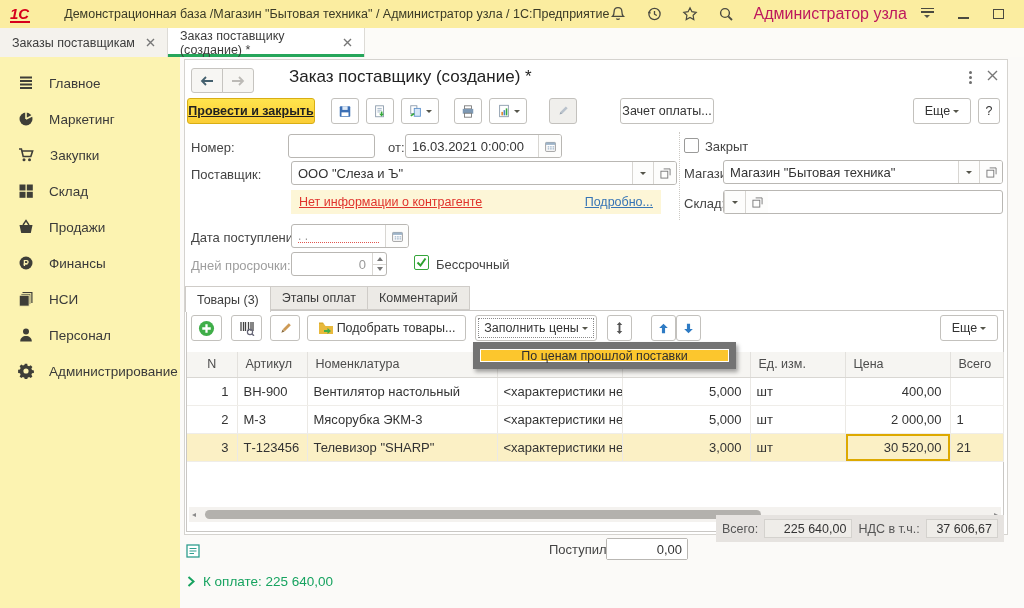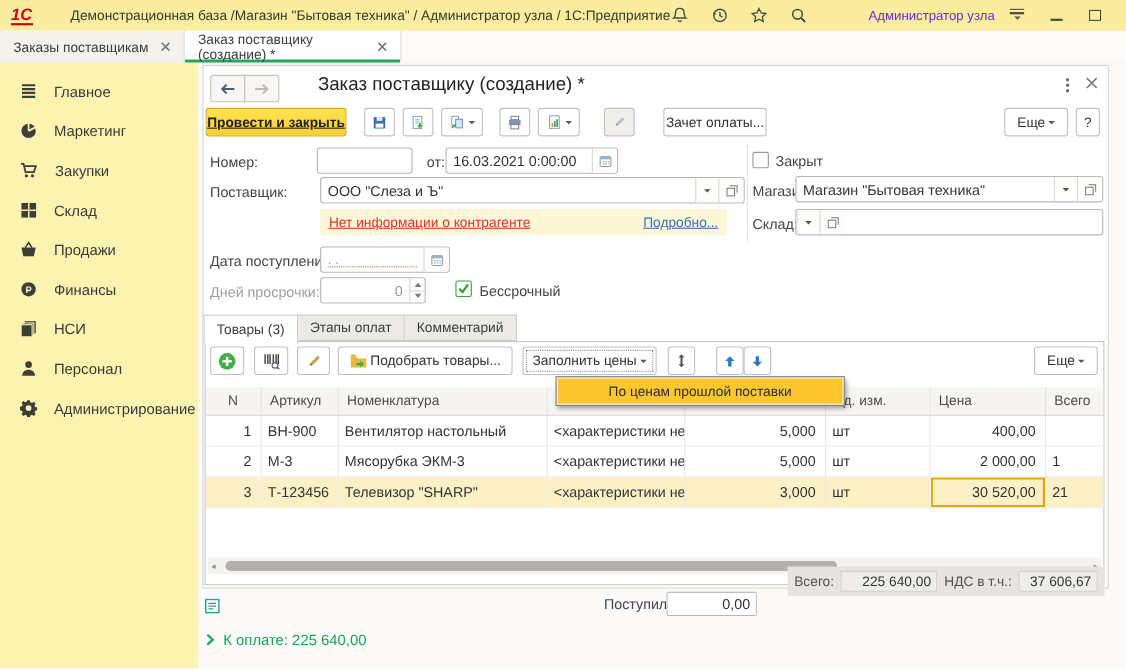--- a/index.html
+++ b/index.html
@@ -7,21 +7,21 @@
   .app{position:relative;width:1024px;height:608px;overflow:hidden;background:#fff;}
 
   
   .titlebar{position:absolute;left:0;top:0;width:1024px;height:28px;background:#fbeda0;display:flex;align-items:center;}
   .logo{margin-left:10px;font-size:15px;font-weight:bold;font-style:italic;color:#d6001c;border-bottom:2px solid #d6001c;line-height:15px;padding:0 1px 0 0;}
   .hamburger{margin-left:16px;width:16px;display:flex;flex-direction:column;gap:3px;cursor:pointer;}
   .hamburger i{display:block;height:2px;background:#4a4a40;}
   .tb-title{margin-left:18px;font-size:12.5px;color:#3a3a26;white-space:nowrap;}
   .tb-right{margin-left:auto;display:flex;align-items:center;}
   .tb-ic{width:16px;height:16px;margin-right:20px;display:flex;align-items:center;justify-content:center;}
-  .tb-user{font-size:12px;color:#6d28d9;margin-right:14px;white-space:nowrap;margin-left:36px;}
+  .tb-user{font-size:16px;color:#be185d;margin-right:14px;white-space:nowrap;}
   .svc{display:flex;flex-direction:column;align-items:center;gap:2px;margin-right:24px;}
   .svc i{display:block;width:13px;height:1.5px;background:#4a4a40;}
   .svc .car{margin-top:0;}
   .wmin{width:11px;height:2px;background:#4a4a40;margin-right:24px;margin-top:8px;}
   .wmax{width:9px;height:8px;border:1.5px solid #4a4a40;margin-right:24px;}
   .wclose{margin-right:14px;display:flex;}
 
   .car{width:0;height:0;border:3.5px solid transparent;border-top-color:#55554a;margin-top:4px;}
 
   
@@ -100,21 +100,21 @@
   td.ra{text-align:right;}
   td.charc{color:#a8a8a8;font-size:12.5px;padding-left:5px;}
   tr.selected td{background:#fbf0c5;}
   td.cellsel{box-shadow:inset 0 0 0 2px #dda900;}
   .hscroll{position:absolute;left:2px;top:196px;width:812px;height:15px;background:#f4f2ef;display:flex;align-items:center;}
   .harrow{width:10px;color:#8a8a8a;font-size:8px;text-align:center;line-height:15px;cursor:pointer;}
   .htrack{flex:1;position:relative;height:9px;}
   .hthumb{position:absolute;left:6px;width:556px;height:9px;background:#b3b1ad;border-radius:5px;cursor:grab;}
 
   
-  .dropdown{position:absolute;left:293px;top:285px;width:263px;height:27px;background:#fff;border:1px solid #737373;box-shadow:2px 3px 4px rgba(0,0,0,.35);padding:1px;z-index:10;box-sizing:border-box;margin-left:32px;}
+  .dropdown{position:absolute;left:293px;top:285px;width:263px;height:27px;background:#fff;border:7px solid #737373;box-shadow:2px 3px 4px rgba(0,0,0,.35);padding:1px;z-index:10;box-sizing:border-box;}
   .dd-item{width:100%;height:100%;background:#fcc62d;display:flex;align-items:center;justify-content:center;font-size:12.5px;color:#2e2e2e;cursor:pointer;box-sizing:border-box;}
 
   
   .f-ic{position:absolute;left:6px;top:487px;cursor:pointer;}
   .f-lbl{position:absolute;font-size:13px;color:#444;}
   .f-input{position:absolute;left:426px;top:481px;width:82px;height:22px;border:1px solid #b9b7b3;border-radius:2px;box-sizing:border-box;display:flex;}
   .f-input input{border:none;outline:none;width:100%;padding:0 5px;text-align:right;font-size:13px;font-family:inherit;color:#333;}
   .totals{position:absolute;left:536px;top:458px;width:288px;height:27px;background:#e6e3e0;display:flex;align-items:center;padding:0 6px;box-sizing:border-box;gap:6px;}
   .totals .tl{font-size:12.5px;color:#555;white-space:nowrap;}
   .valbox{background:#efede9;border:1px solid #d4d2ce;height:19px;display:flex;align-items:center;justify-content:flex-end;padding:0 5px;font-size:12.5px;color:#333;box-sizing:border-box;}
@@ -332,21 +332,21 @@
         <span class="car"></span>
       </button>
       <button class="btn ibtn cmd disab" style="left:364px;">
         <svg width="14" height="14" viewBox="0 0 16 16">
             <g transform="rotate(45 8 8)">
               <rect x="6.6" y="2" width="3" height="8.5" fill="#b9c2cc"></rect>
               <path d="M6.6 10.5l1.5 3.2 1.5-3.2z" fill="#97a4b1"></path>
             </g>
           </svg>
       </button>
-      <button class="btn cmd" style="left:418px;width:94px;">Зачет оплаты...</button>
+      <button class="btn cmd" style="left:435px;width:94px;">Зачет оплаты...</button>
       <button class="btn cmd gap2" style="left:728px;width:58px;">
         <span>Еще</span>
           <span class="car"></span>
       </button>
       <button class="btn cmd" style="left:793px;width:22px;">?</button>
 
       <span class="flabel" style="left:6px;top:80px;">Номер:</span>
       <div class="fg" style="left:103px;top:74px;width:87px;">
         <input type="text" style="">
       </div>

